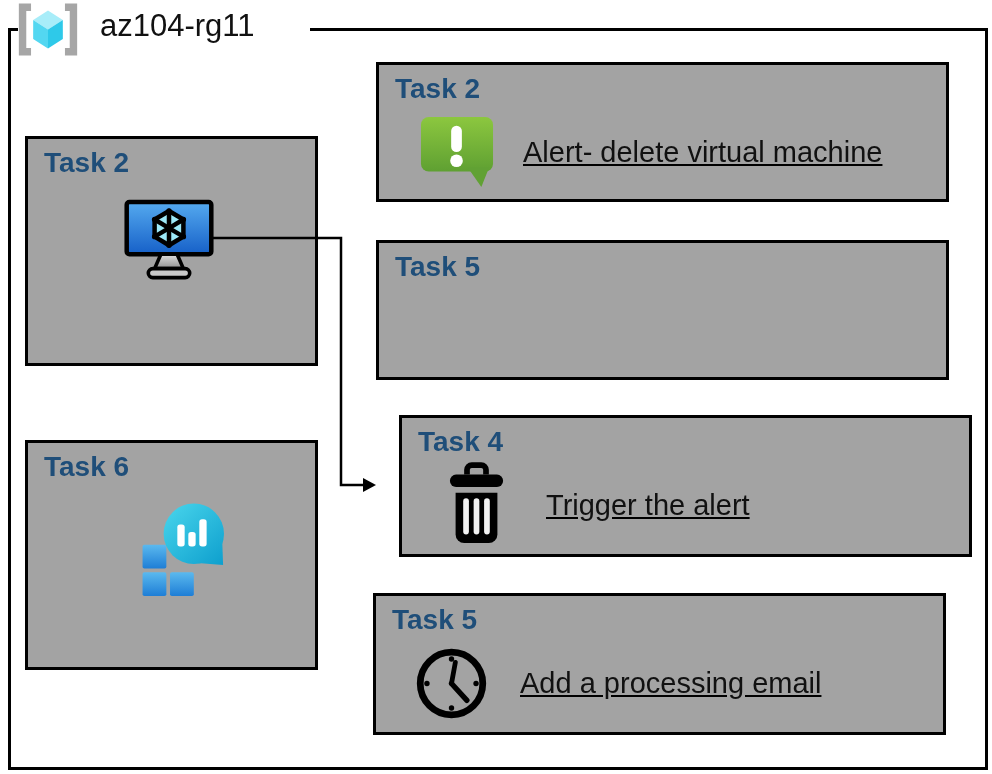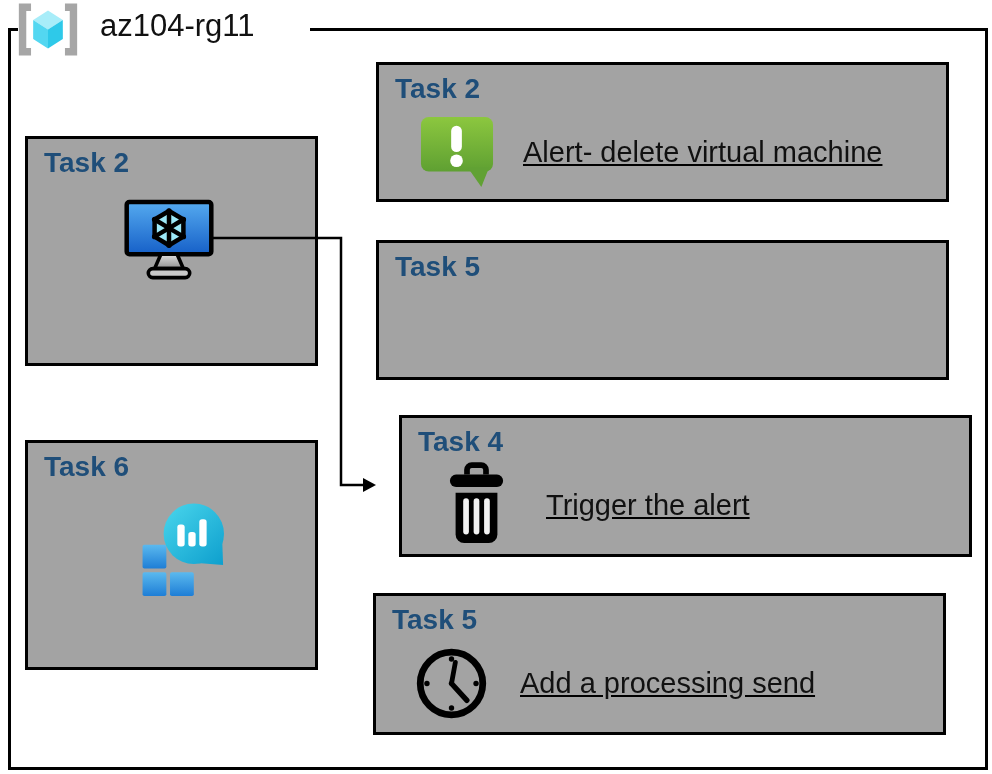--- a/index.html
+++ b/index.html
@@ -150,21 +150,21 @@
         <svg width="77" height="77" viewBox="0 0 80 80" style="margin-left:-3px;">
           <circle cx="40" cy="40" r="32.5" fill="none" stroke="#000" stroke-width="7"></circle>
           <circle cx="40" cy="14.5" r="2.8" fill="#000"></circle>
           <circle cx="65.5" cy="40" r="2.8" fill="#000"></circle>
           <circle cx="40" cy="65.5" r="2.8" fill="#000"></circle>
           <circle cx="14.5" cy="40" r="2.8" fill="#000"></circle>
           <line x1="40" y1="40" x2="44" y2="18" stroke="#000" stroke-width="5" stroke-linecap="round"></line>
           <line x1="40" y1="40" x2="56" y2="57.5" stroke="#000" stroke-width="5.5" stroke-linecap="round"></line>
         </svg>
       </span>
-      <span class="task-text">Add a processing send</span>
+      <span class="task-text">Add a processing email</span>
     </div>
   </div>
 
   <div class="task-box" style="left:25px;top:440px;width:293px;height:230px;">
     <div class="task-title">Task 6</div>
     <svg class="box-icon" style="left:109px;top:56px;width:88px;height:97px;" viewBox="0 0 96 106">
       <defs>
         <linearGradient id="lgSq" x1="0" y1="0" x2="0" y2="1">
           <stop offset="0" stop-color="#5BB9EE"></stop>
             <stop offset="1" stop-color="#1E7ED6"></stop>

